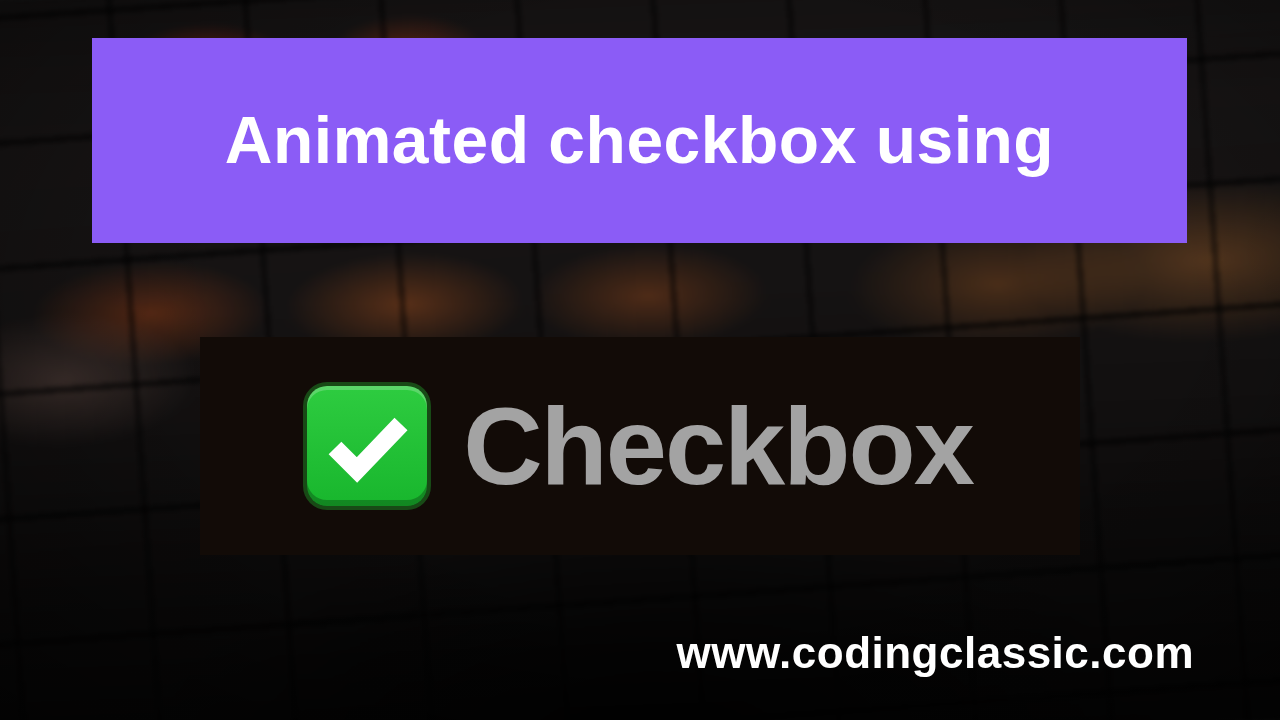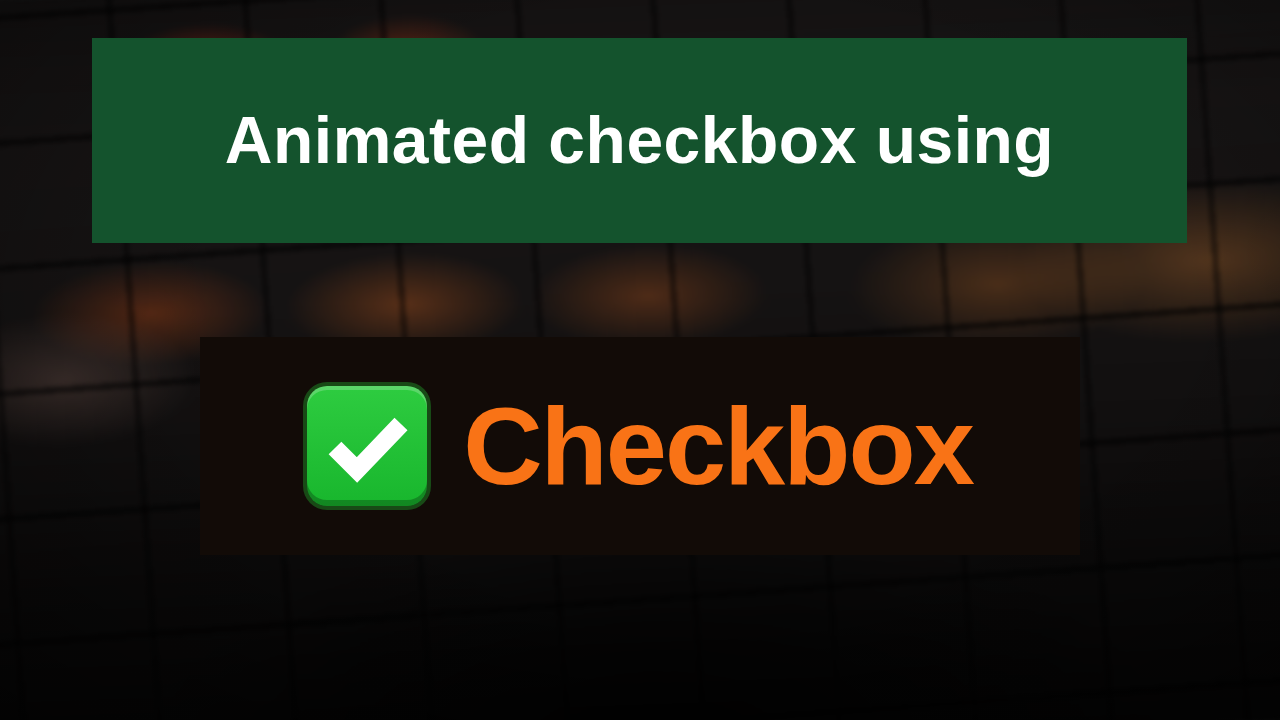--- a/index.html
+++ b/index.html
@@ -41,21 +41,21 @@
     background:linear-gradient(180deg, rgba(0,0,0,.25) 0%, rgba(0,0,0,0) 20%, rgba(0,0,0,0) 55%, rgba(0,0,0,.7) 100%);
   }
   .vignette {
     position:absolute; inset:0;
     background:radial-gradient(ellipse 1200px 700px at 55% 40%, transparent 40%, rgba(0,0,0,.6) 100%);
   }
   .title-block {
     position:absolute;
     left:92px; top:38px;
     width:1095px; height:205px;
-    background:#14532d;
+    background:#8b5cf6;
     display:flex; align-items:center; justify-content:center;
     text-align:center;
     padding:12px 20px;
   }
   .title-block h1 {
     color:#fff;
     font-weight:800;
     font-size:66px;
     line-height:1.25;
     letter-spacing:.5px;
@@ -76,21 +76,21 @@
       inset 0 4px 0 rgba(255,255,255,.22),
       inset 0 -6px 0 rgba(0,0,0,.25),
       0 0 0 4px rgba(34,170,46,.4);
     position:relative;
     flex:0 0 auto;
   }
   .cb svg { position:absolute; inset:0; }
   .cb-label {
     font-size:110px;
     font-weight:800;
-    color:#f97316;
+    color:#a3a3a3;
     letter-spacing:-2px;
     line-height:1;
   }
   .site {
     position:absolute;
     right:86px; bottom:42px;
     color:#fff;
     font-size:44px;
     font-weight:700;
     letter-spacing:.5px;
@@ -111,13 +111,14 @@
 
   <div class="demo-box">
     <div class="cb">
       <svg viewBox="0 0 120 120">
         <polyline points="28,62 50,84 94,38" fill="none" stroke="#ffffff" stroke-width="18" stroke-linecap="butt" stroke-linejoin="miter"></polyline>
       </svg>
     </div>
     <div class="cb-label">Checkbox</div>
   </div>
 
+  <div class="site">www.codingclassic.com</div>
 </div>
 
 </body></html>

